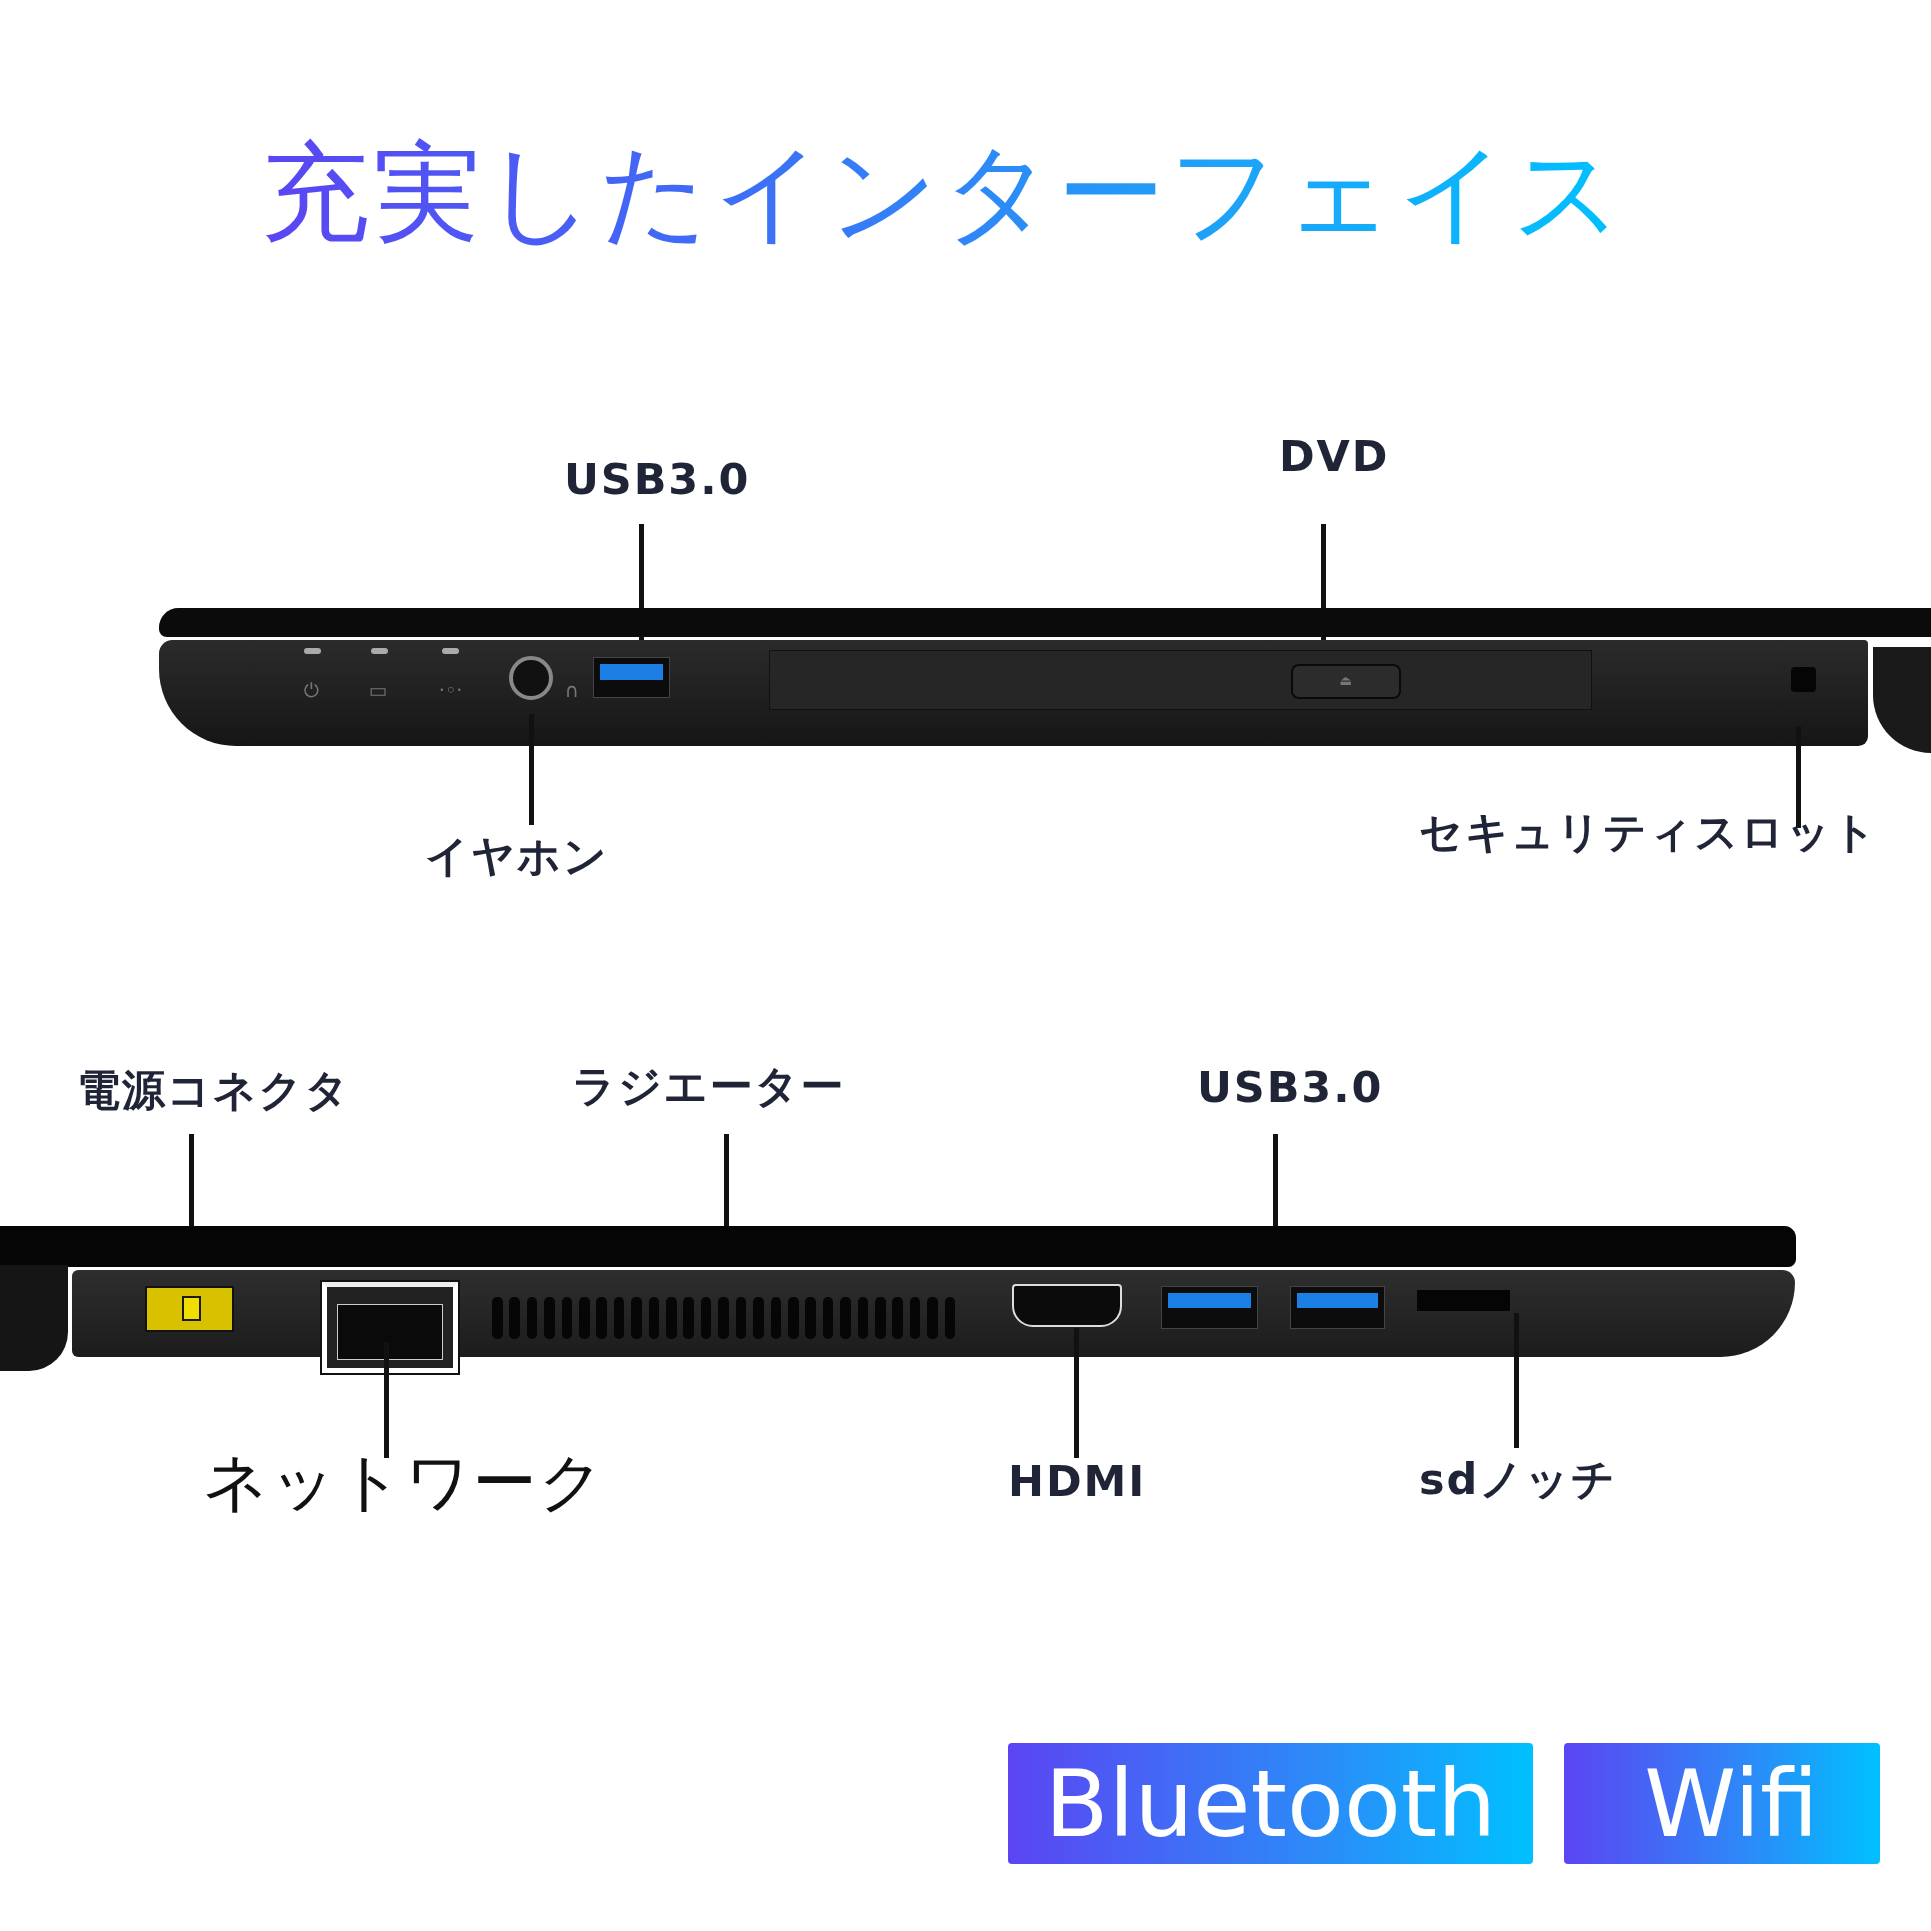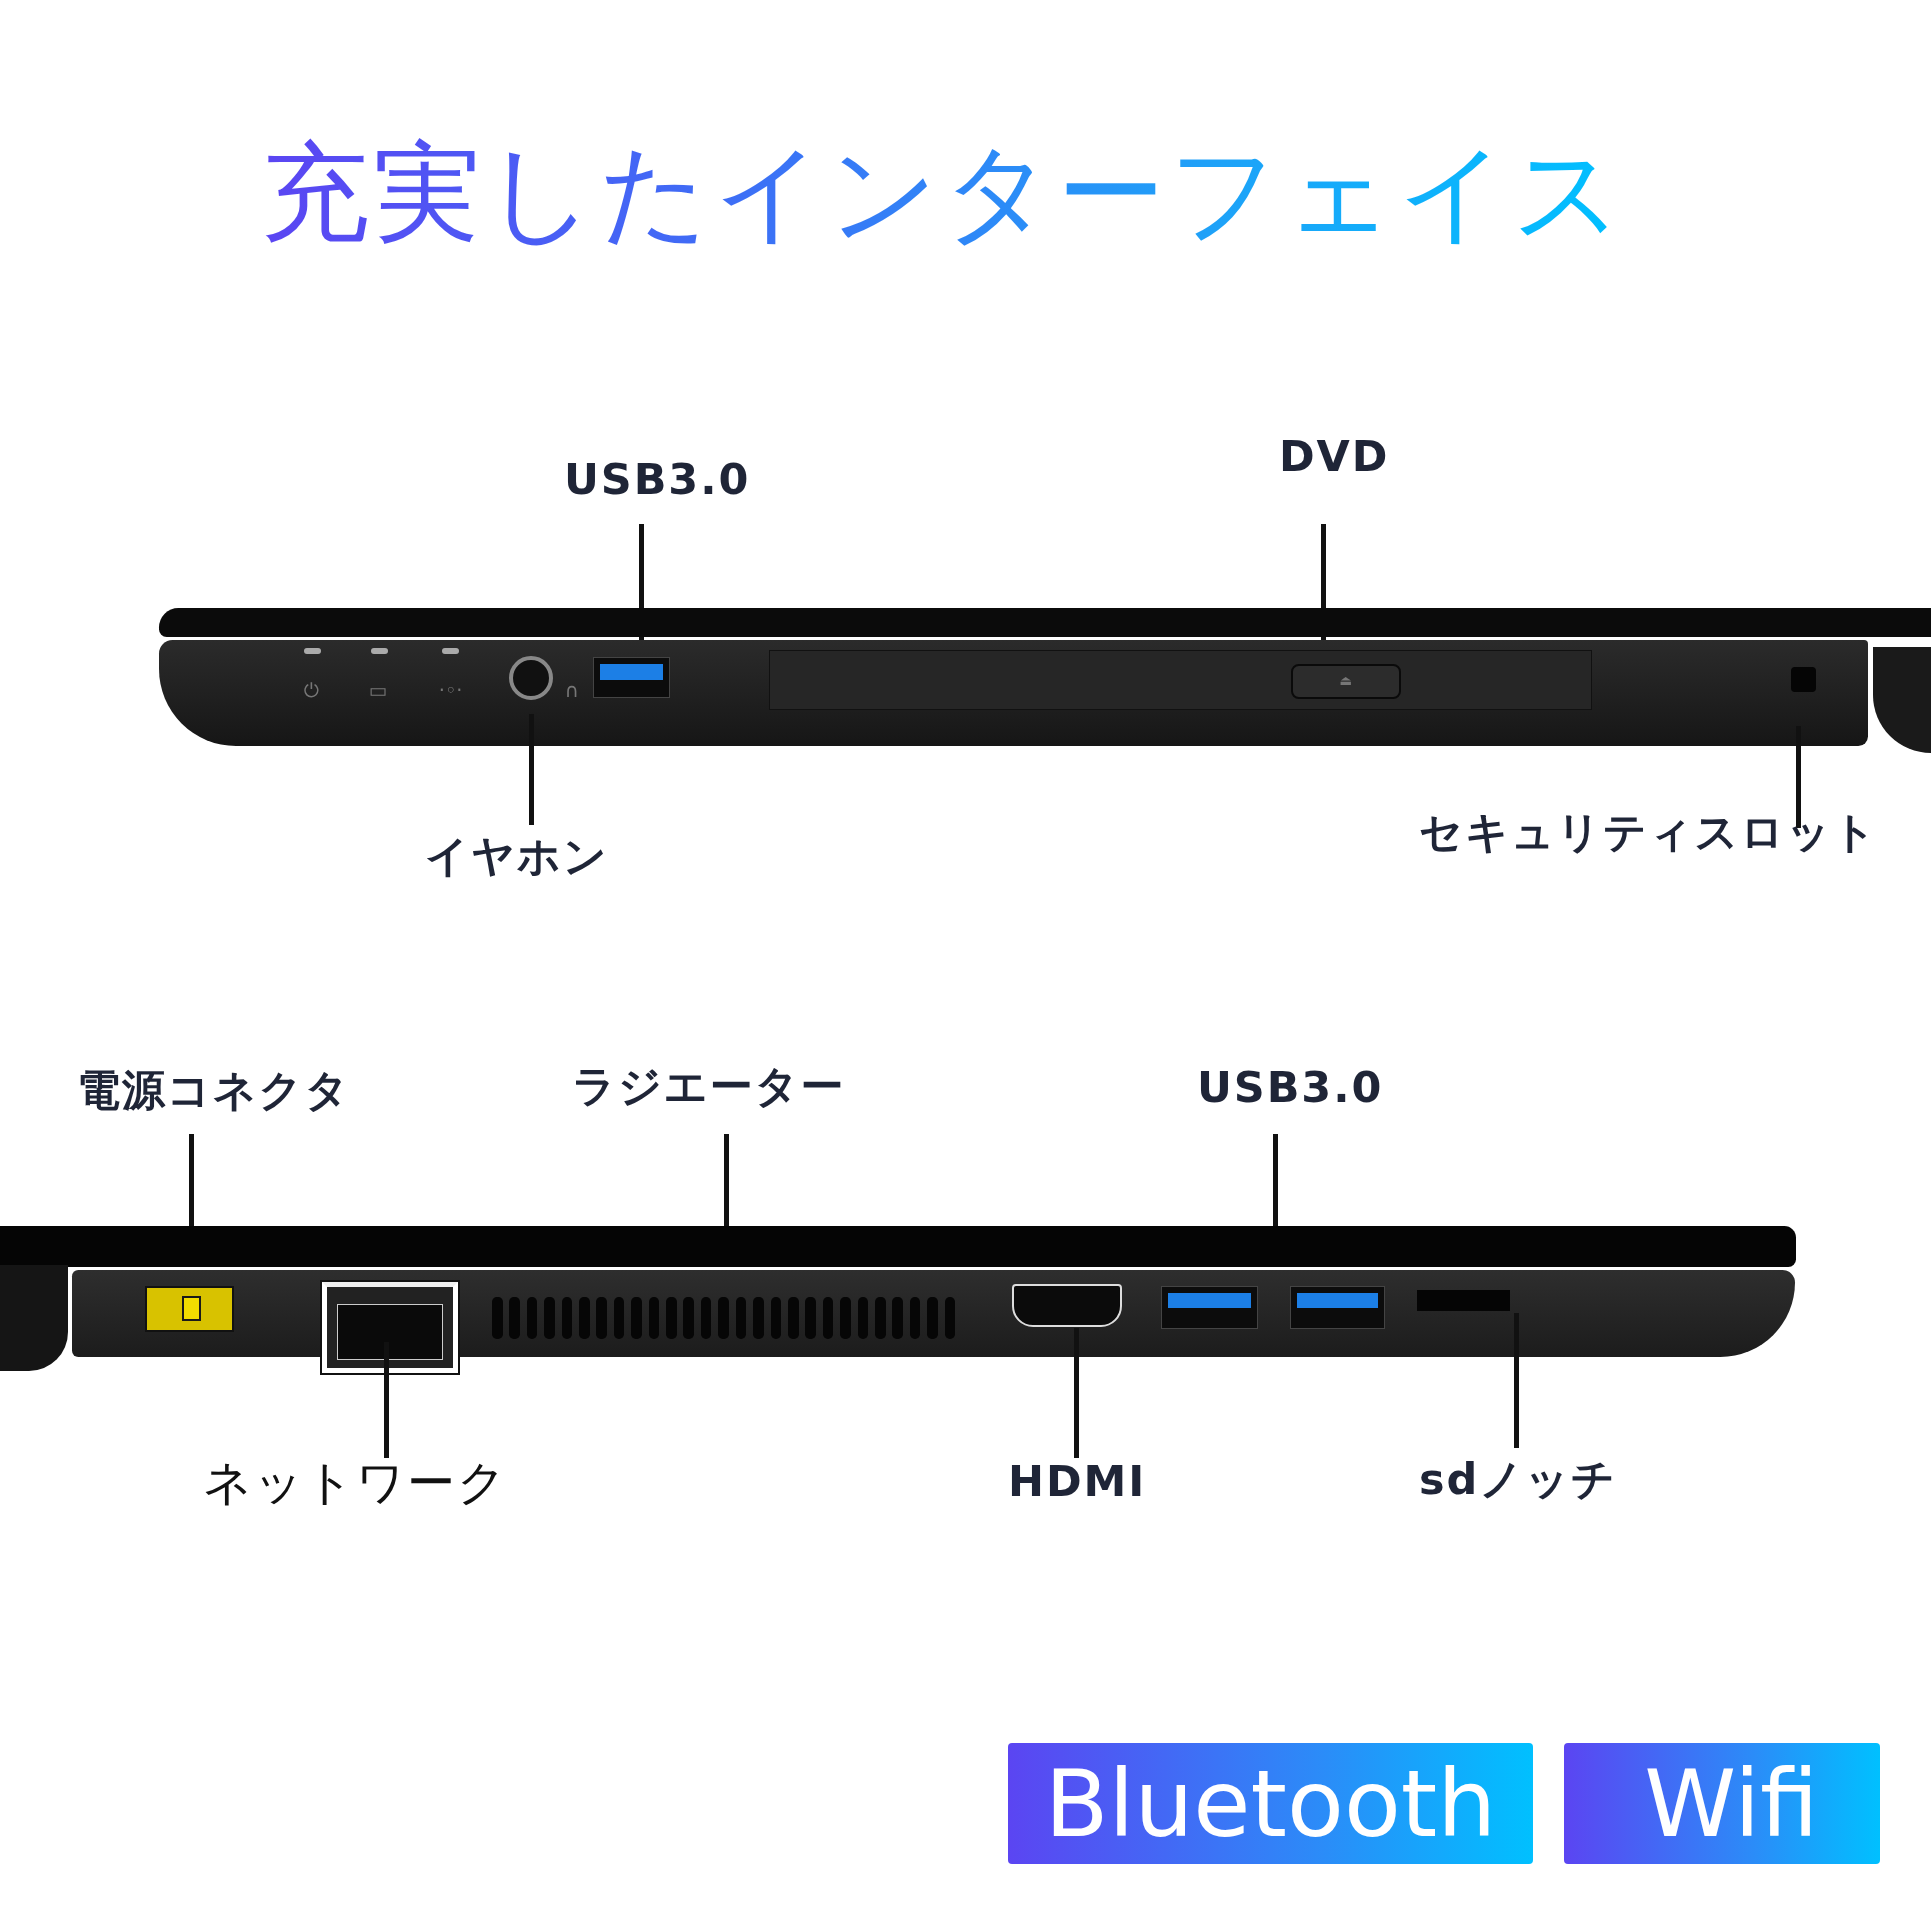--- a/index.html
+++ b/index.html
@@ -1,21 +1,21 @@
 <!DOCTYPE html>
 <html><head>
 <meta charset="utf-8">
 <style>
   html,body{margin:0;padding:0;background:#fff;}
   body{width:1931px;height:1931px;position:relative;overflow:hidden;font-family:"DejaVu Sans","Liberation Sans",sans-serif;}
   .title{position:absolute;left:261px;top:121px;font-size:108px;font-weight:normal;letter-spacing:3.9px;
     background:linear-gradient(90deg,#5b45f2 0%,#3d6ff6 35%,#1ea2f8 70%,#00c0ff 100%);
     -webkit-background-clip:text;background-clip:text;color:transparent;white-space:nowrap;}
   .label{position:absolute;color:#1f2537;font-weight:bold;font-size:43px;white-space:nowrap;letter-spacing:1.9px;}
-  .label.net{color:#111;font-weight:normal;font-size:48px;line-height:52px;text-align:center;}
+  .label.net{color:#111;font-weight:normal;font-size:64px;line-height:52px;text-align:center;}
   .leader{position:absolute;width:4.8px;background:#111;}
   
   .lap1{position:absolute;left:154px;top:608px;width:1777px;height:145px;}
   .lid1{position:absolute;left:4.8px;top:0;width:1772px;height:29px;background:#0b0b0b;border-radius:19.3px 0 0 7.7px;}
   .base1{position:absolute;left:4.8px;top:32px;width:1709px;height:106px;background:linear-gradient(#2b2b2b,#161616);
     border-radius:13.5px 3.9px 9.7px 77px;}
   .hinge1{position:absolute;right:0;top:39px;width:58px;height:106px;background:#1a1a1a;border-radius:0 0 0 58px;}
   .led{position:absolute;top:7.7px;width:17.4px;height:6.8px;background:#aaa;border-radius:2.9px;}
   .icon-s{position:absolute;color:#777;font-size:19.3px;}
   .jack{position:absolute;left:350px;top:50px;width:44px;height:44px;border-radius:50%;background:#111;border:4.8px solid #888;box-sizing:border-box;}

